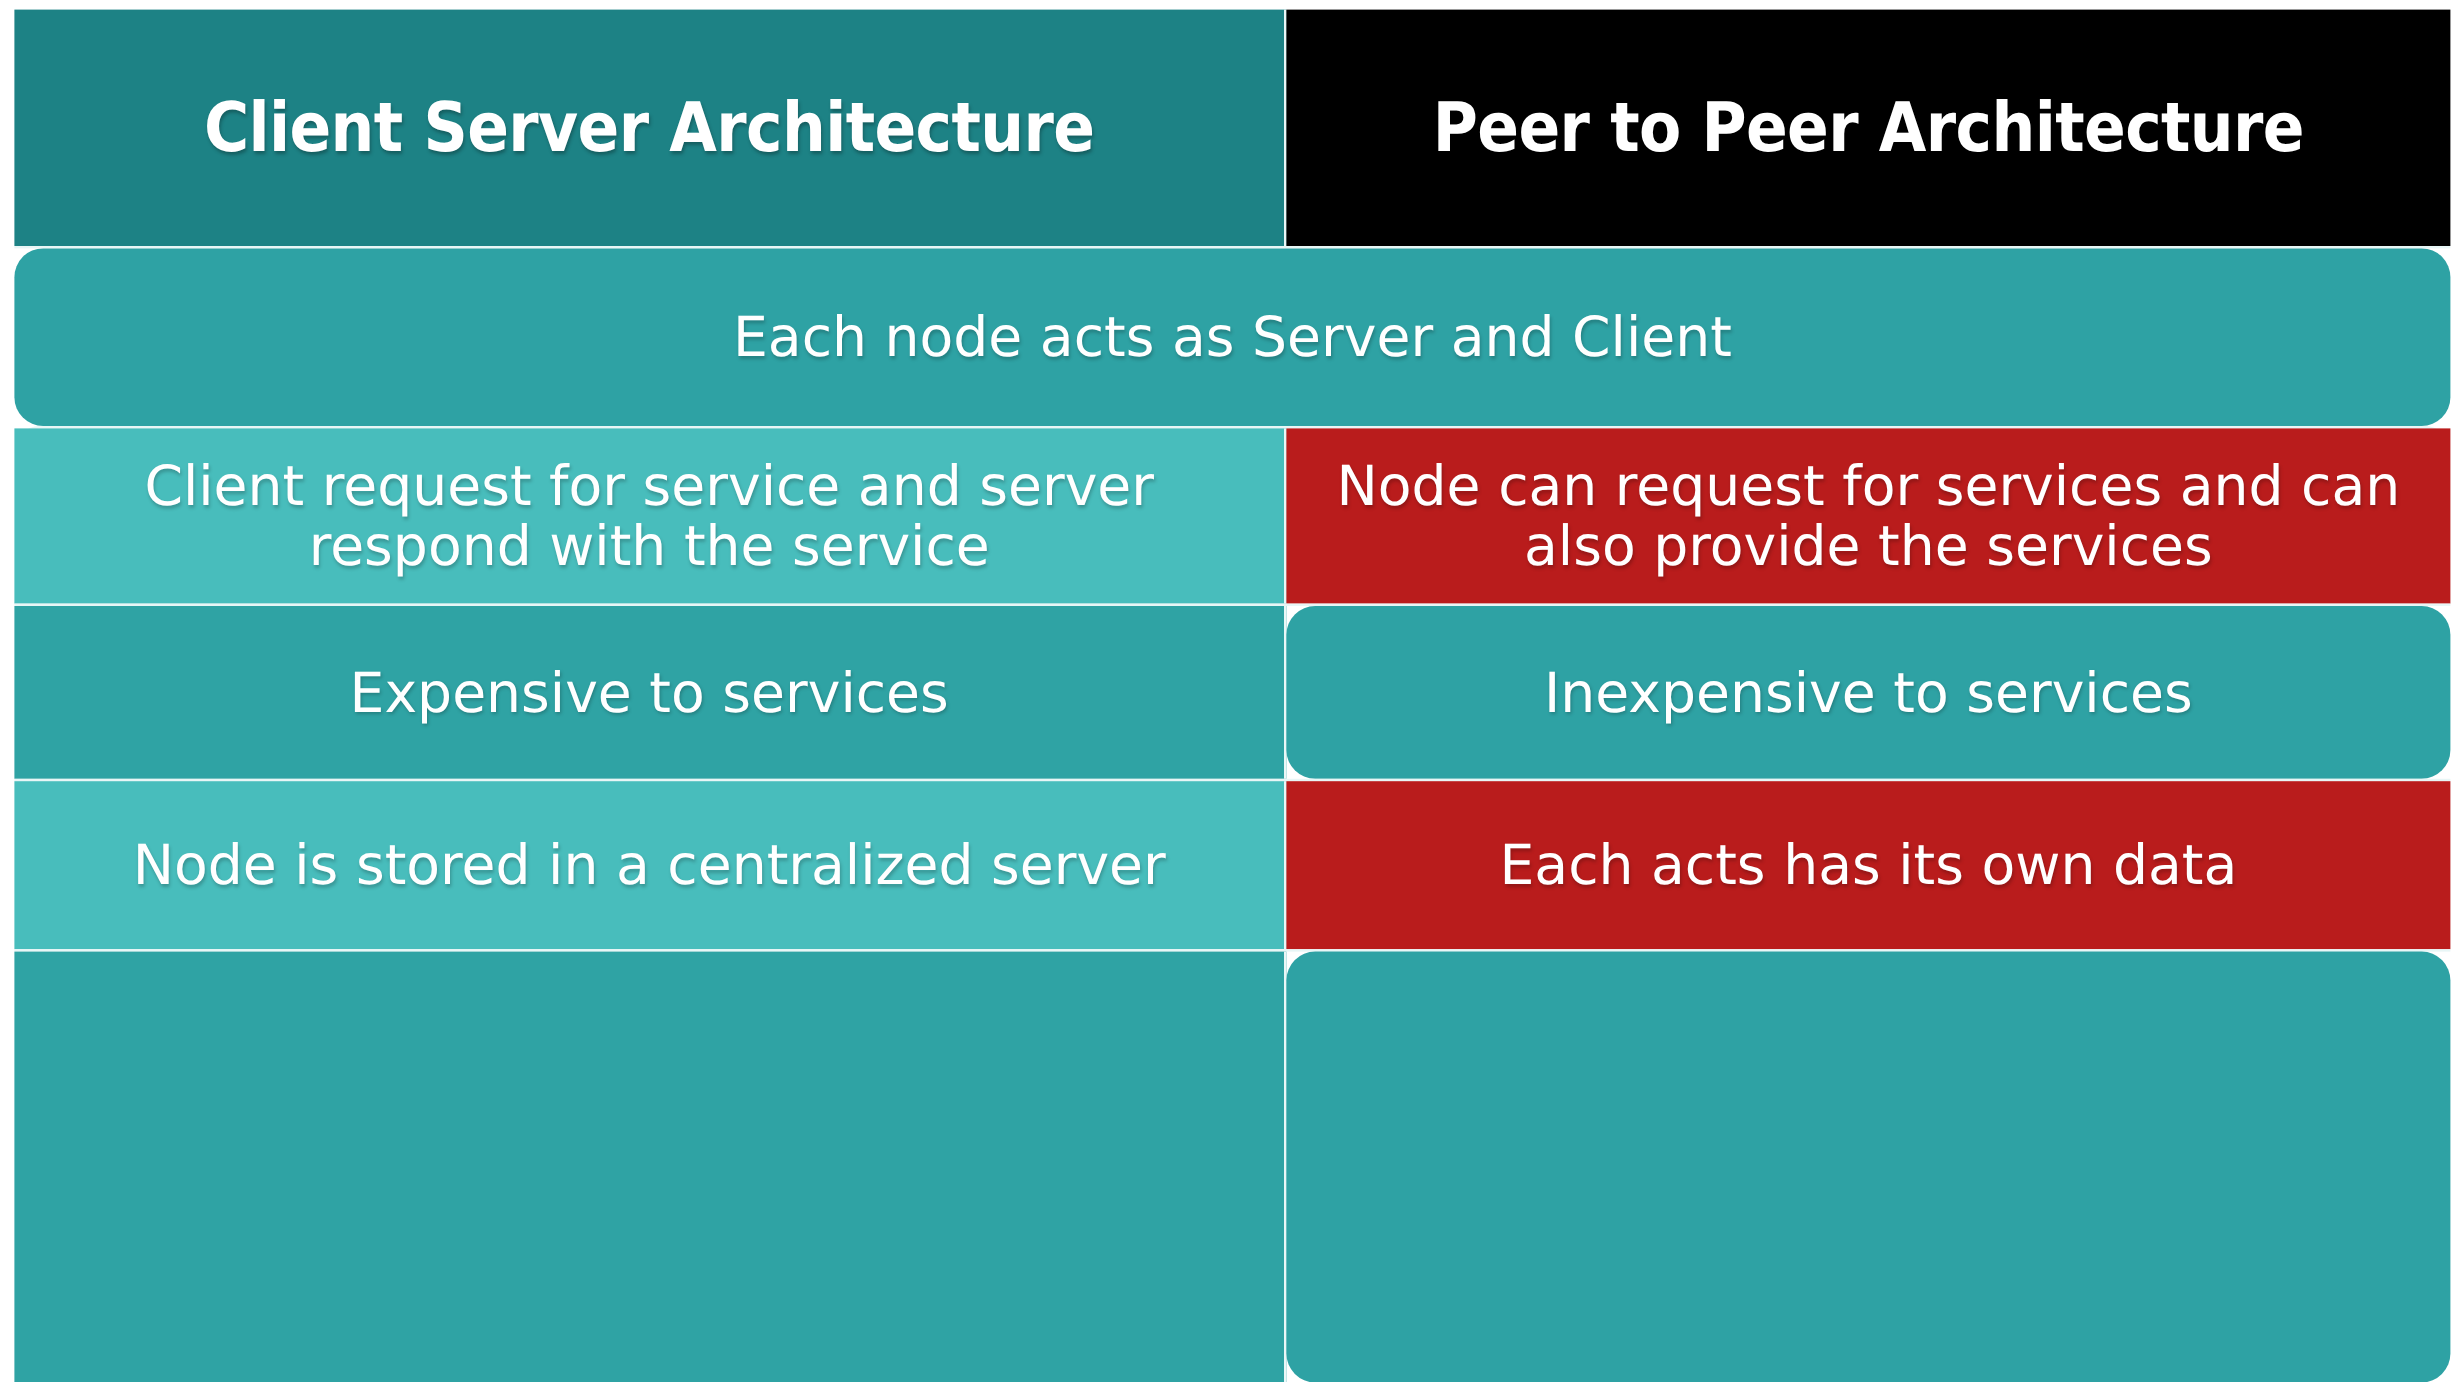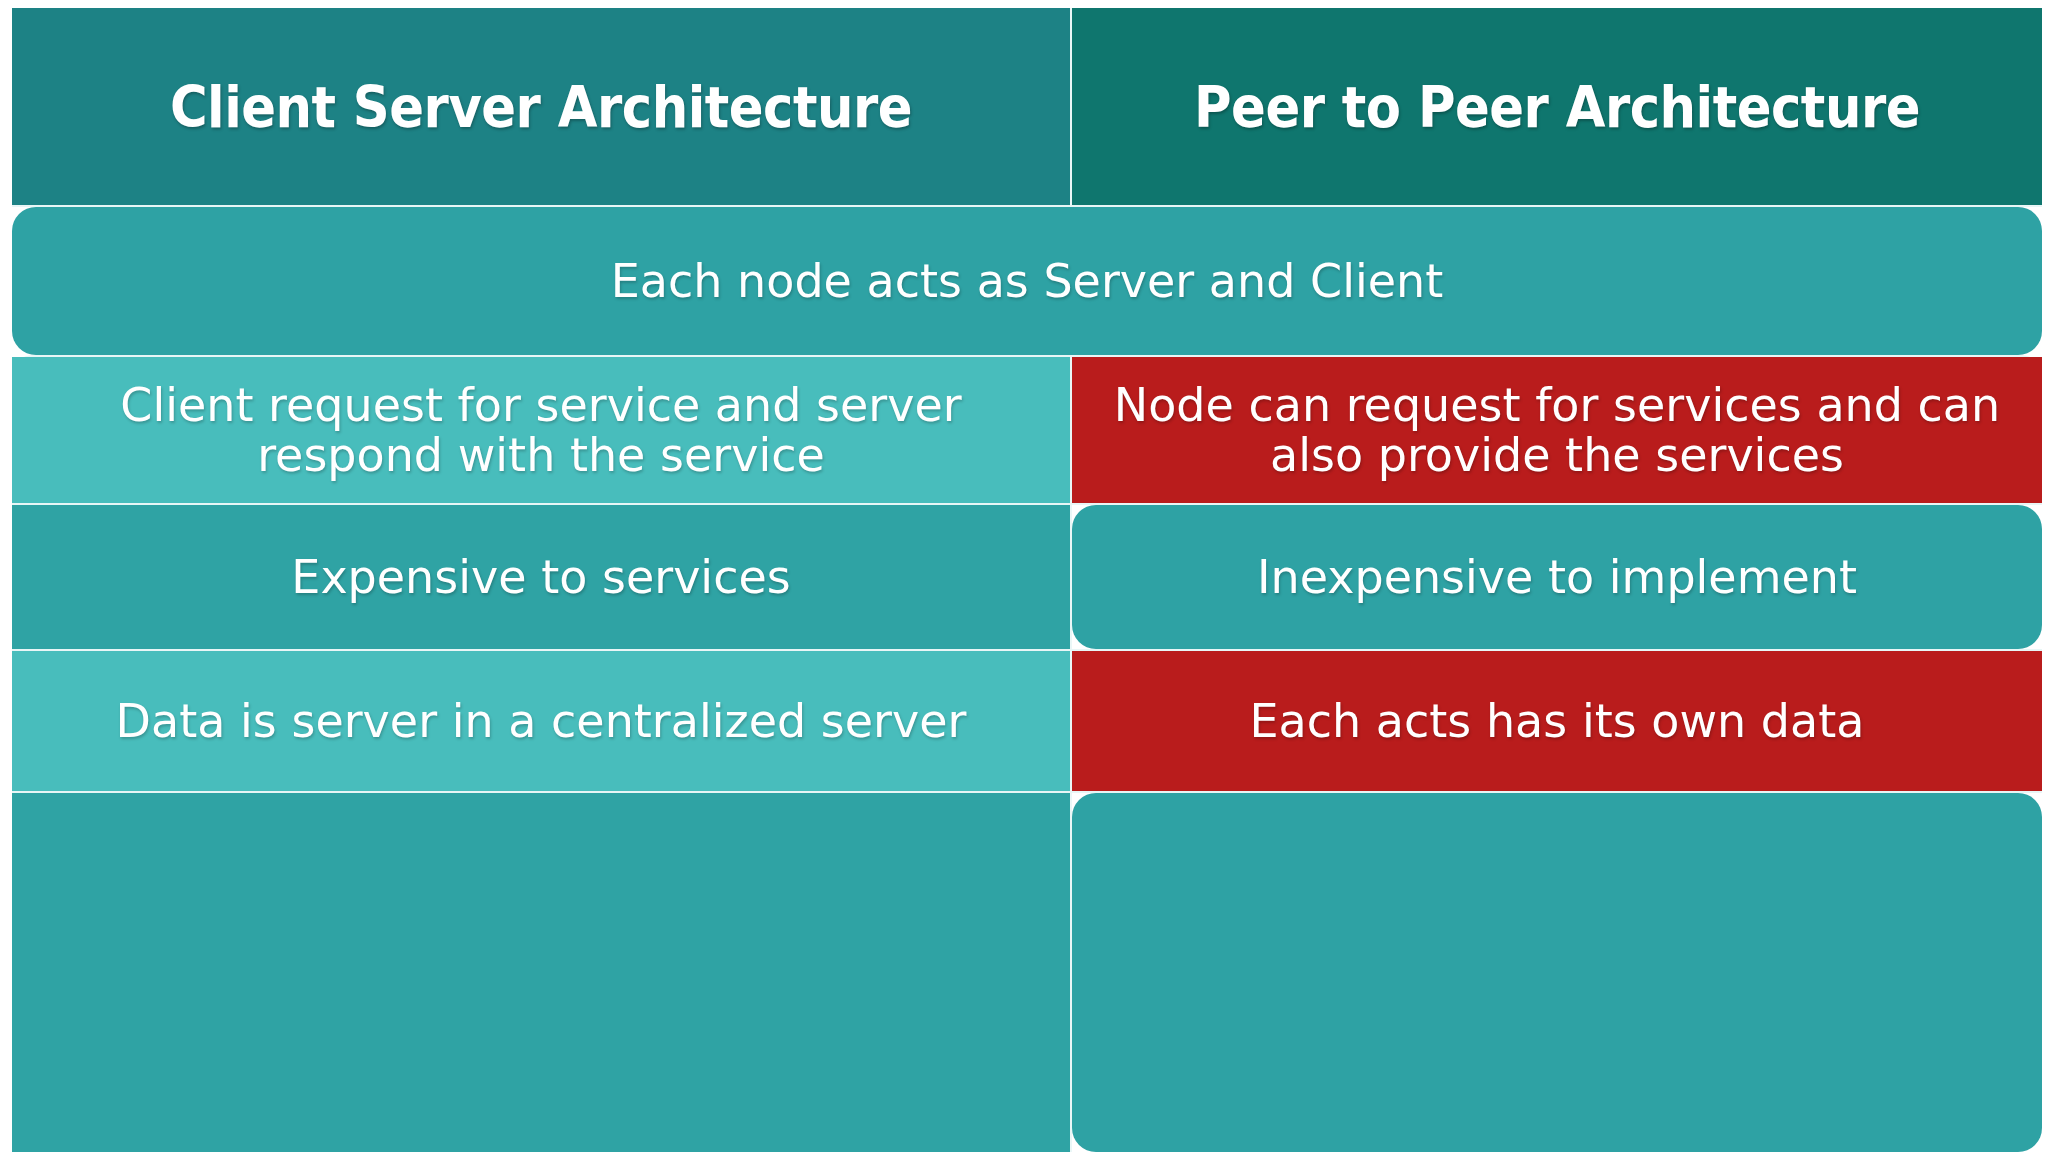--- a/index.html
+++ b/index.html
@@ -59,21 +59,21 @@
   }
   .row-header .cell {
     background: #1a7f82;
     font-weight: bold;
     font-size: 57px;
     letter-spacing: -0.5px;
     font-family: "DejaVu Sans Condensed", "Liberation Sans Narrow", "Liberation Sans", sans-serif;
     text-shadow: 1px 2px 3px rgba(0,0,0,0.28);
   }
   .row-header .cell-left  { background: #1d8285; }
-  .row-header .cell-right { background: #0f766e; }
+  .row-header .cell-right { background: #000000; }
 
   
   .row-body {
     border-top: 2px solid #e8f6f6;
   }
   .row-body .cell {
     font-size: 46px;
     font-weight: 400;
     line-height: 1.09;
     letter-spacing: 0px;
@@ -120,27 +120,27 @@
     <div class="cell cell-right">
       <span class="cell-text">Node can request for services and can also provide the services</span>
     </div>
   </div>
 
   <div class="table-row row-body row-h3 shade-a">
     <div class="cell cell-left">
       <span class="cell-text">Expensive to services</span>
     </div>
     <div class="cell cell-right">
-      <span class="cell-text">Inexpensive to implement</span>
+      <span class="cell-text">Inexpensive to services</span>
     </div>
   </div>
 
   <div class="table-row row-body row-h4 shade-b">
     <div class="cell cell-left">
-      <span class="cell-text">Data is server in a centralized server</span>
+      <span class="cell-text">Node is stored in a centralized server</span>
     </div>
     <div class="cell cell-right">
       <span class="cell-text">Each acts has its own data</span>
     </div>
   </div>
 
   <div class="table-row row-body row-h5 shade-a">
     <div class="cell cell-left">
       <span class="cell-text"></span>
     </div>

